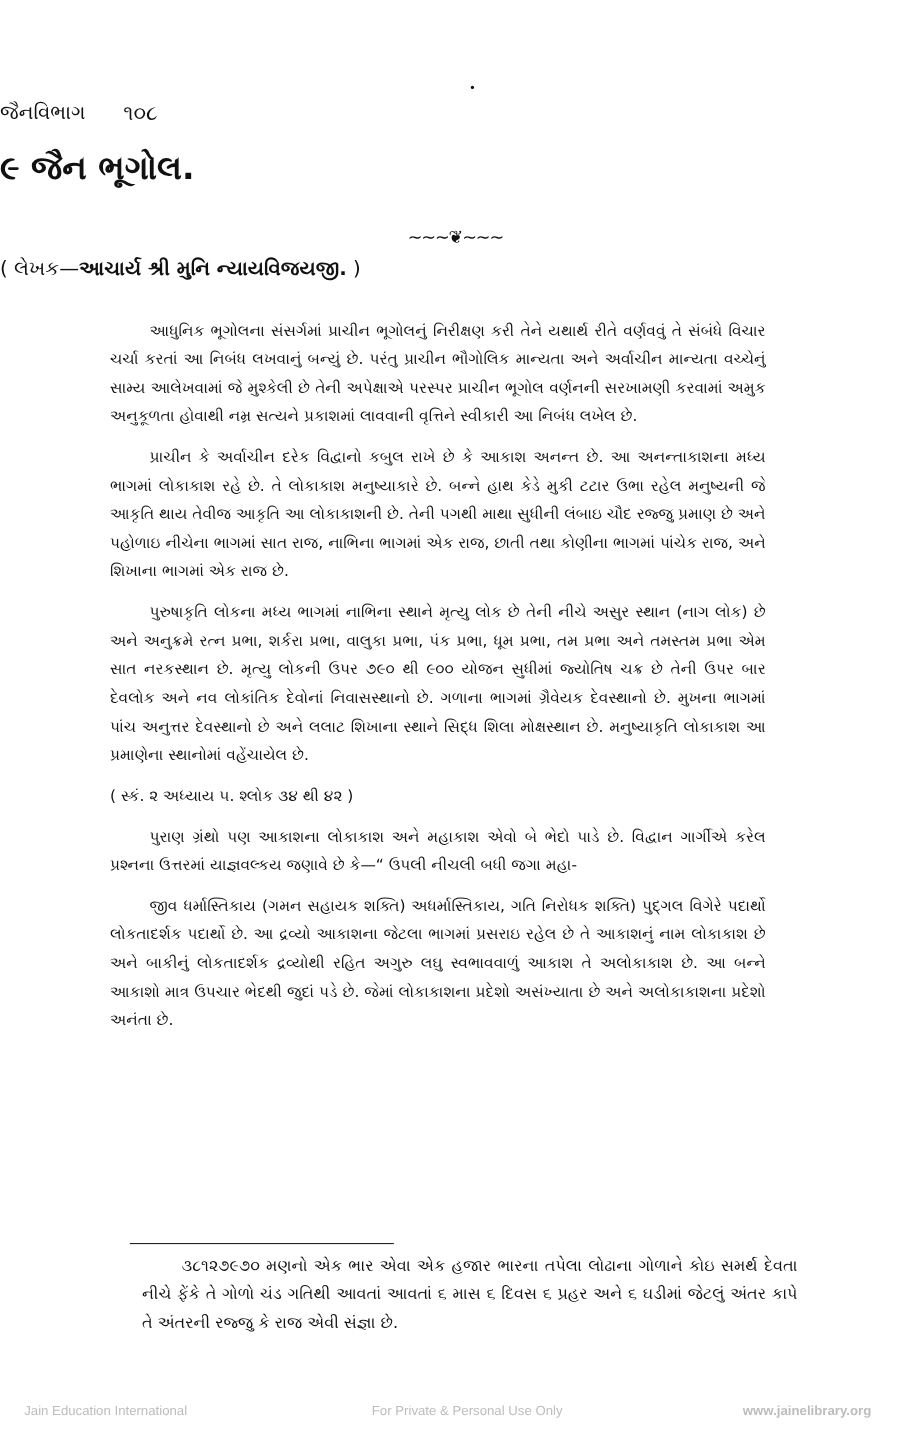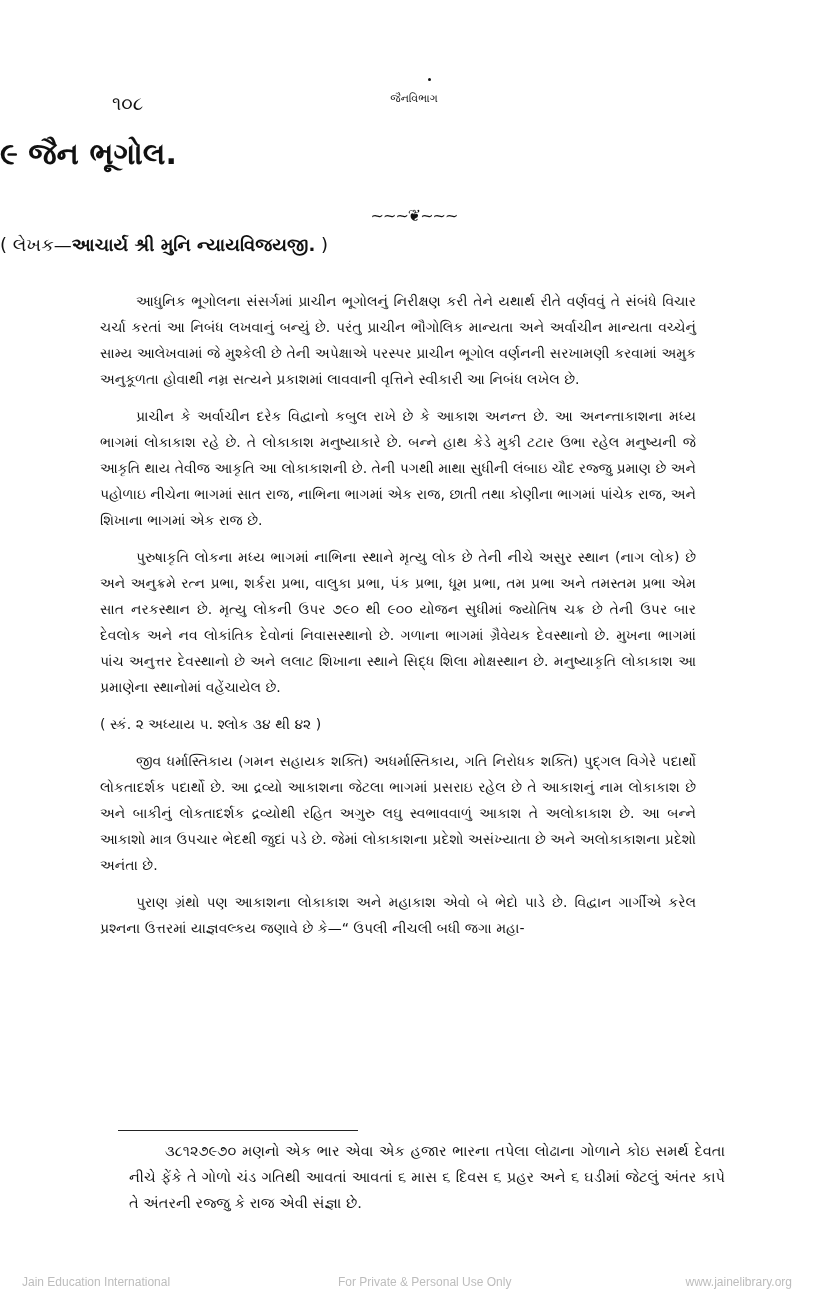--- a/index.html
+++ b/index.html
@@ -1,51 +1,51 @@
 <!DOCTYPE html>
 <html><head>
 <meta charset="utf-8">
 <style>
   html, body { margin:0; padding:0; background:#ffffff; }
   body { width:828px; height:1309px; position:relative; overflow:hidden;
          font-family: "DejaVu Sans", sans-serif; color:#111; }
   .page-num { position:absolute; left:112px; top:92px; font-size:19px; }
-  .running-head { position:absolute; left:0; width:828px; top:92px; text-align:center; font-size:11px; }
+  .running-head { position:absolute; left:0; width:828px; top:92px; text-align:left; font-size:18px; }
   .dot { position:absolute; left:428px; top:78px; width:3px; height:3px; background:#111; border-radius:50%; }
   .title { position:absolute; left:0; width:828px; top:136px; font-size:30px; font-weight:bold; }
   .ornament { position:absolute; left:0; width:828px; top:206px; text-align:center; font-size:16px; letter-spacing:-1px; }
   .byline { position:absolute; left:0; width:828px; top:234px; text-align:left; font-size:18px; }
   .byline b { font-weight:bold; }
   .body { position:absolute; left:100px; width:596px; top:288px; font-size:14px; line-height:26px; text-align:justify; }
   .body p { margin:0 0 11px 0; text-indent:36px; }
   .ref { text-align:left; margin:0 0 8px 0; text-indent:0 !important; padding-right:22px; }
   .rule { position:absolute; left:118px; top:1130px; width:240px; border-top:1.5px solid #222; }
   .footnote { position:absolute; left:129px; width:596px; top:1138px; font-size:14.6px; line-height:26px; text-align:justify; }
   .footnote p { margin:0; text-indent:36px; }
   .footer { position:absolute; top:1275px; left:0; width:828px; font-family:"Liberation Sans", sans-serif; font-size:12px; color:#bdbdbd; }
   .footer span { position:absolute; }
-  .f1 { left:22px; } .f2 { left:338px; } .f3 { right:36px; }
+  .f1 { left:22px; } .f2 { left:338px; } .f3 { right:36px;font-weight:bold; }
 </style>
 </head>
 <body>
 
 <div class="dot"></div>
 <div class="page-num">૧૦૮</div>
 <div class="running-head">જૈનવિભાગ</div>
 <div class="title">૯ જૈન ભૂગોલ.</div>
 <div class="ornament">~~~❦~~~</div>
 <div class="byline"><span>( લેખક—</span><b>આચાર્ય શ્રી મુનિ ન્યાયવિજયજી.</b><span> )</span></div>
 
 <div class="body">
   <p>આધુનિક ભૂગોલના સંસર્ગમાં પ્રાચીન ભૂગોલનું નિરીક્ષણ કરી તેને યથાર્થ રીતે વર્ણવવું તે સંબંધે વિચાર ચર્ચા કરતાં આ નિબંધ લખવાનું બન્યું છે. પરંતુ પ્રાચીન ભૌગોલિક માન્યતા અને અર્વાચીન માન્યતા વચ્ચેનું સામ્ય આલેખવામાં જે મુશ્કેલી છે તેની અપેક્ષાએ પરસ્પર પ્રાચીન ભૂગોલ વર્ણનની સરખામણી કરવામાં અમુક અનુકૂળતા હોવાથી નમ્ર સત્યને પ્રકાશમાં લાવવાની વૃત્તિને સ્વીકારી આ નિબંધ લખેલ છે.</p>
   <p>પ્રાચીન કે અર્વાચીન દરેક વિદ્વાનો કબુલ રાખે છે કે આકાશ અનન્ત છે. આ અનન્તાકાશના મધ્ય ભાગમાં લોકાકાશ રહે છે. તે લોકાકાશ મનુષ્યાકારે છે. બન્ને હાથ કેડે મુકી ટટાર ઉભા રહેલ મનુષ્યની જે આકૃતિ થાય તેવીજ આકૃતિ આ લોકાકાશની છે. તેની પગથી માથા સુધીની લંબાઇ ચૌદ રજ્જુ પ્રમાણ છે અને પહોળાઇ નીચેના ભાગમાં સાત રાજ, નાભિના ભાગમાં એક રાજ, છાતી તથા કોણીના ભાગમાં પાંચેક રાજ, અને શિખાના ભાગમાં એક રાજ છે.</p>
   <p>પુરુષાકૃતિ લોકના મધ્ય ભાગમાં નાભિના સ્થાને મૃત્યુ લોક છે તેની નીચે અસુર સ્થાન (નાગ લોક) છે અને અનુક્રમે રત્ન પ્રભા, શર્કરા પ્રભા, વાલુકા પ્રભા, પંક પ્રભા, ધૂમ પ્રભા, તમ પ્રભા અને તમસ્તમ પ્રભા એમ સાત નરકસ્થાન છે. મૃત્યુ લોકની ઉપર ૭૯૦ થી ૯૦૦ યોજન સુધીમાં જ્યોતિષ ચક્ર છે તેની ઉપર બાર દેવલોક અને નવ લોકાંતિક દેવોનાં નિવાસસ્થાનો છે. ગળાના ભાગમાં ગ્રૈવેયક દેવસ્થાનો છે. મુખના ભાગમાં પાંચ અનુત્તર દેવસ્થાનો છે અને લલાટ શિખાના સ્થાને સિદ્ધ શિલા મોક્ષસ્થાન છે. મનુષ્યાકૃતિ લોકાકાશ આ પ્રમાણેના સ્થાનોમાં વહેંચાયેલ છે.</p>
   <p class="ref">( સ્કં. ૨ અધ્યાય ૫. શ્લોક ૩૪ થી ૪૨ )</p>
+  <p>પુરાણ ગ્રંથો પણ આકાશના લોકાકાશ અને મહાકાશ એવો બે ભેદો પાડે છે. વિદ્વાન ગાર્ગીએ કરેલ પ્રશ્નના ઉત્તરમાં યાજ્ઞવલ્કય જણાવે છે કે—“ ઉપલી નીચલી બધી જગા મહા-</p>
   <p>જીવ ધર્માસ્તિકાય (ગમન સહાયક શક્તિ) અધર્માસ્તિકાય, ગતિ નિરોધક શક્તિ) પુદ્ગલ વિગેરે પદાર્થો લોકતાદર્શક પદાર્થો છે. આ દ્રવ્યો આકાશના જેટલા ભાગમાં પ્રસરાઇ રહેલ છે તે આકાશનું નામ લોકાકાશ છે અને બાકીનું લોકતાદર્શક દ્રવ્યોથી રહિત અગુરુ લઘુ સ્વભાવવાળું આકાશ તે અલોકાકાશ છે. આ બન્ને આકાશો માત્ર ઉપચાર ભેદથી જુદાં પડે છે. જેમાં લોકાકાશના પ્રદેશો અસંખ્યાતા છે અને અલોકાકાશના પ્રદેશો અનંતા છે.</p>
-  <p>પુરાણ ગ્રંથો પણ આકાશના લોકાકાશ અને મહાકાશ એવો બે ભેદો પાડે છે. વિદ્વાન ગાર્ગીએ કરેલ પ્રશ્નના ઉત્તરમાં યાજ્ઞવલ્કય જણાવે છે કે—“ ઉપલી નીચલી બધી જગા મહા-</p>
 </div>
 
 <div class="rule"></div>
 <div class="footnote">
   <p>૩૮૧૨૭૯૭૦ મણનો એક ભાર એવા એક હજાર ભારના તપેલા લોઢાના ગોળાને કોઇ સમર્થ દેવતા નીચે ફેંકે તે ગોળો ચંડ ગતિથી આવતાં આવતાં ૬ માસ ૬ દિવસ ૬ પ્રહર અને ૬ ઘડીમાં જેટલું અંતર કાપે તે અંતરની રજ્જુ કે રાજ એવી સંજ્ઞા છે.</p>
 </div>
 
 <div class="footer">
   <span class="f1">Jain Education International</span>
   <span class="f2">For Private &amp; Personal Use Only</span>

